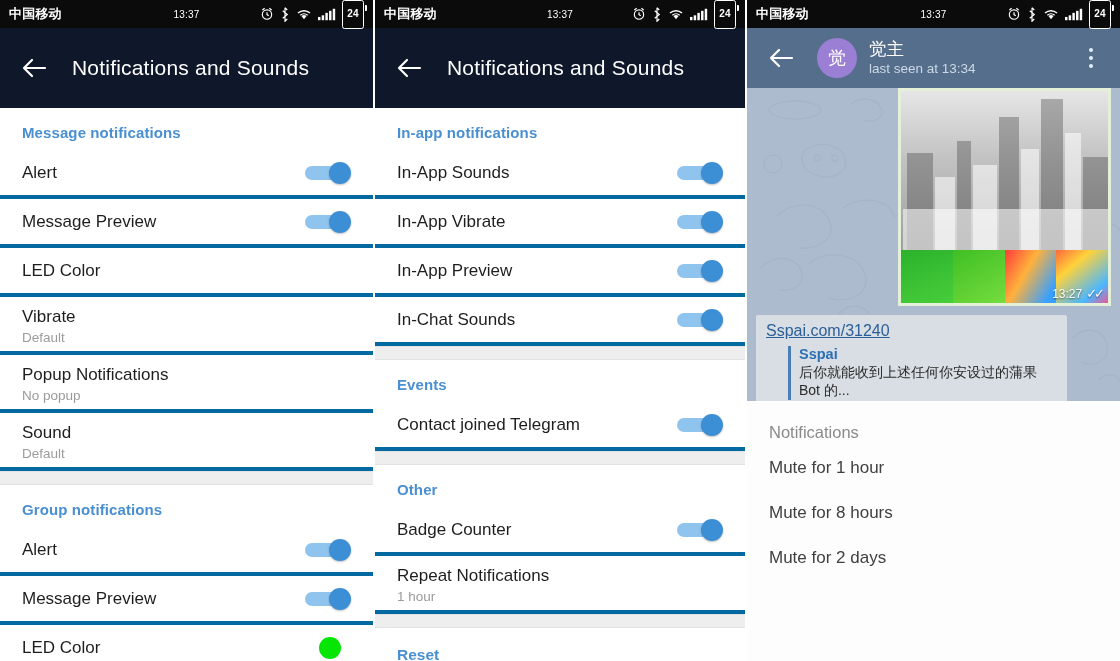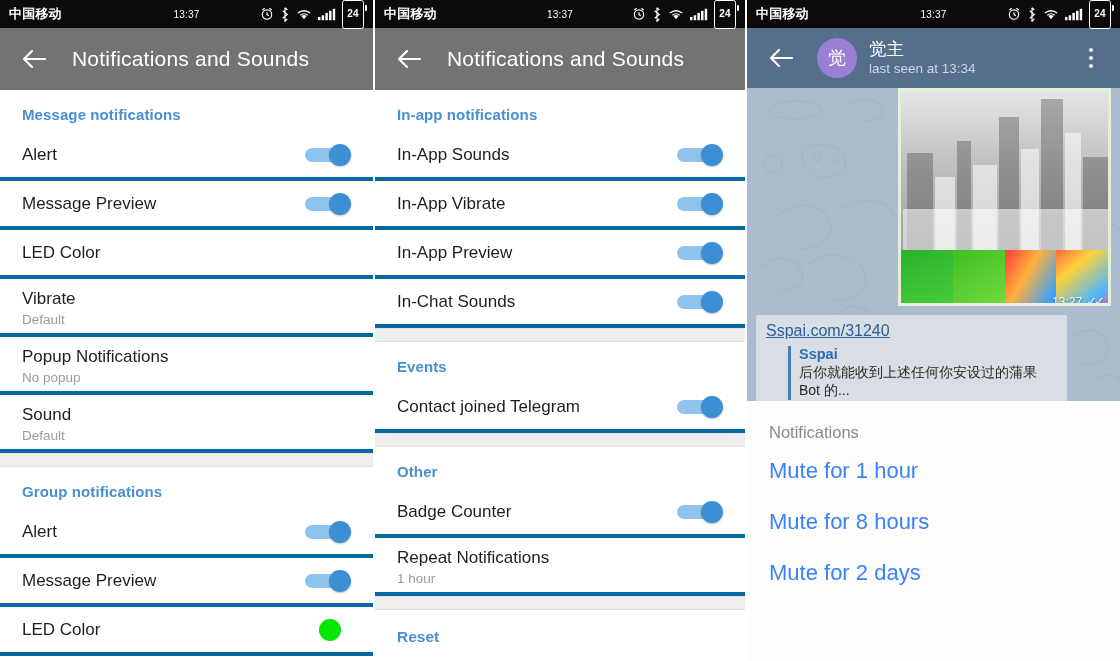--- a/index.html
+++ b/index.html
@@ -56,22 +56,22 @@
     font-size: 10px; font-weight: 700; line-height: 1;
     position: relative;
   }
   .sb-battery::after {
     content:""; position:absolute; right:-4px; top:4px;
     width:2.4px; height:6px; background:#fff; border-radius:0 1px 1px 0;
   }
 
   
   .appbar {
-    height: 62px;
-    background: #737373;
+    height: 80px;
+    background: #0f172a;
     display: flex; align-items: center;
     padding: 0 14px;
     position: relative;
   }
   .appbar.chat { height: 60px; background: #546e8c; }
   .back-btn {
     width: 40px; height: 40px;
     display: flex; align-items: center; justify-content: center;
     flex: 0 0 auto;
   }
@@ -173,21 +173,21 @@
     background: #c9c9c9;
   }
   .photo-top {
     height: 159px;
     background:
       linear-gradient(180deg, #e6e6e6 0%, #c4c4c4 40%, #9d9d9d 100%);
     position: relative; overflow: hidden;
   }
   .bld { position:absolute; background: rgba(255,255,255,.55); }
   .bld.d { background: rgba(60,60,60,.35); }
-  .photo-strip { display: flex; height: 64px; }
+  .photo-strip { display: flex; height: 56px; }
   .strip-a { flex:1; background: linear-gradient(160deg,#2cb22c,#49cf3b); }
   .strip-b { flex:1; background: linear-gradient(150deg,#3fbf24,#77dd3f); }
   .strip-c { flex:1; background: linear-gradient(120deg,#ff3b3b,#ffb13b 40%,#39a0ff 85%); }
   .strip-d { flex:1; background: linear-gradient(140deg,#ff6a3b,#ffd23b 30%,#4bb7ff 75%,#ff4d8d); position: relative; }
   .img-time {
     position: absolute; right: 6px; bottom: 5px;
     color: #fff; font-size: 12px;
     display: flex; align-items: center; gap: 4px;
     text-shadow: 0 1px 2px rgba(0,0,0,.55);
   }
@@ -216,22 +216,22 @@
     background: #fdfdfd;
     padding: 18px 0 10px 0;
     height: 258px;
   }
   .sheet-title {
     color: #8a8a8a;
     font-size: 16.5px;
     padding: 2px 22px 0 22px;
   }
   .sheet-item {
-    font-size: 22px;
-    color: #3b82f6;
+    font-size: 17px;
+    color: #404040;
     padding: 16px 22px 9px 22px;
   }
 </style>
 </head>
 <body>
 
 <div class="screens">
 
   <div class="panel p1">
     <div class="statusbar">

